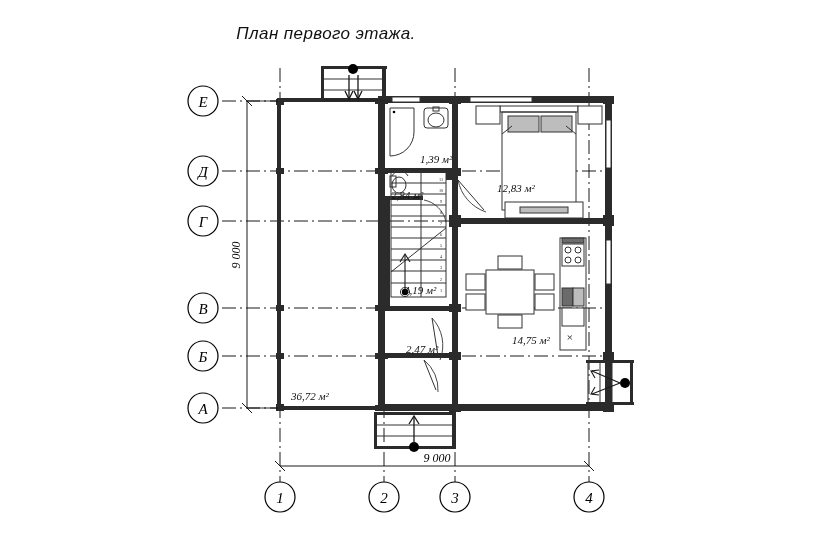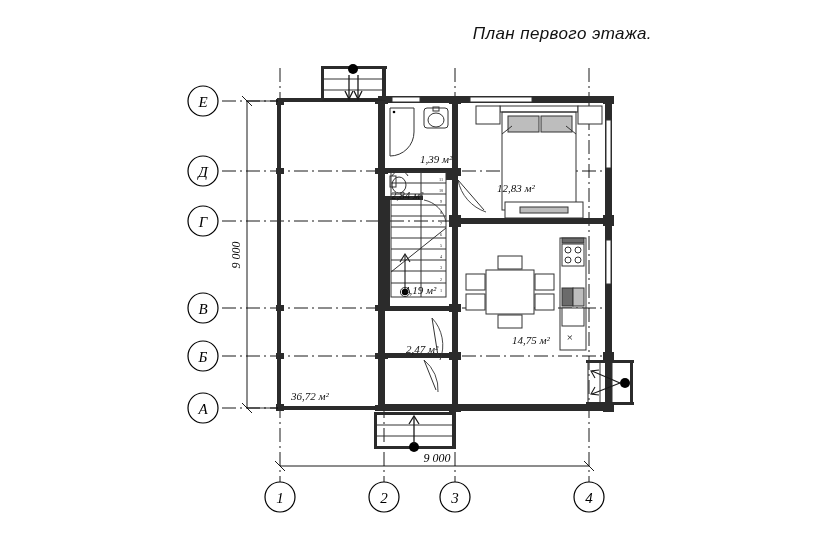--- a/index.html
+++ b/index.html
@@ -20,21 +20,21 @@
     position: absolute;
     left: 0; top: 0;
     width: 825px;
     height: 550px;
   }
   #plan-title {
     position: absolute;
     left: 0;
     top: 24px;
     width: 652px;
-    text-align: right;
+    text-align: center;
     font-family: "Liberation Sans", sans-serif;
     font-style: italic;
     font-size: 17px;
     letter-spacing: 0.4px;
     color: #111111;
     white-space: nowrap;
   }
   svg#drawing {
     position: absolute;
     left: 0;

